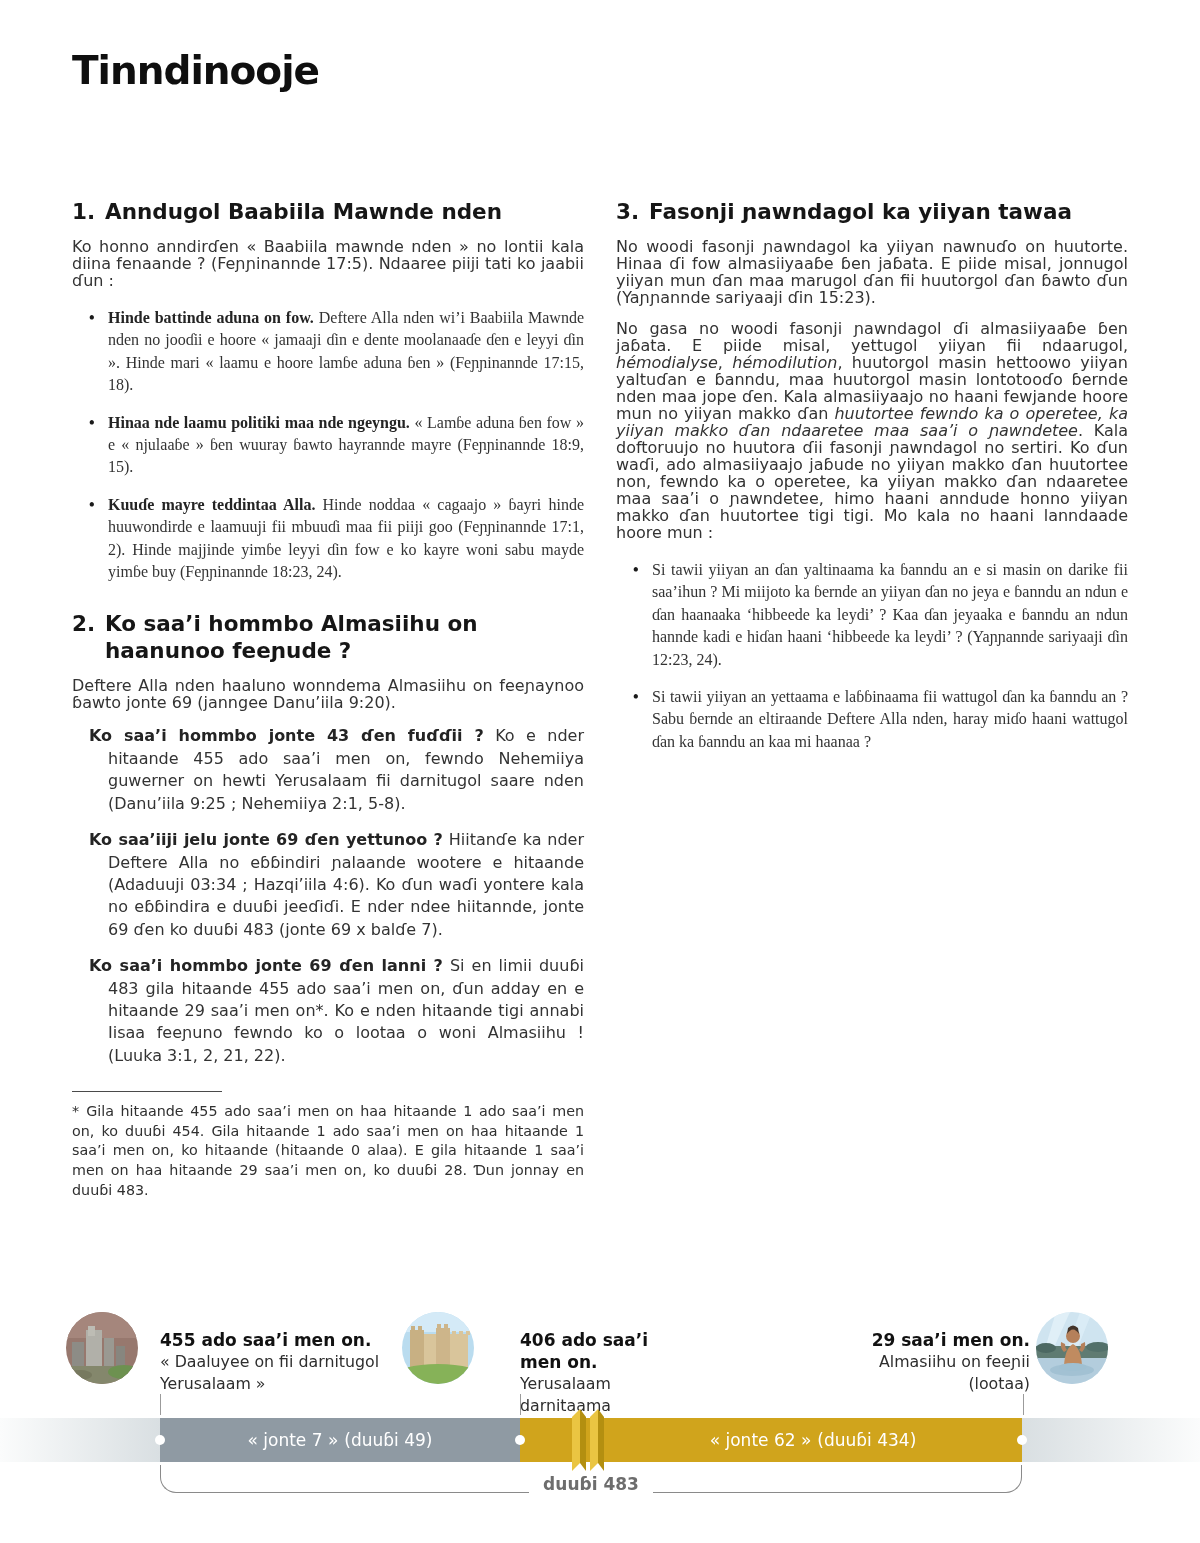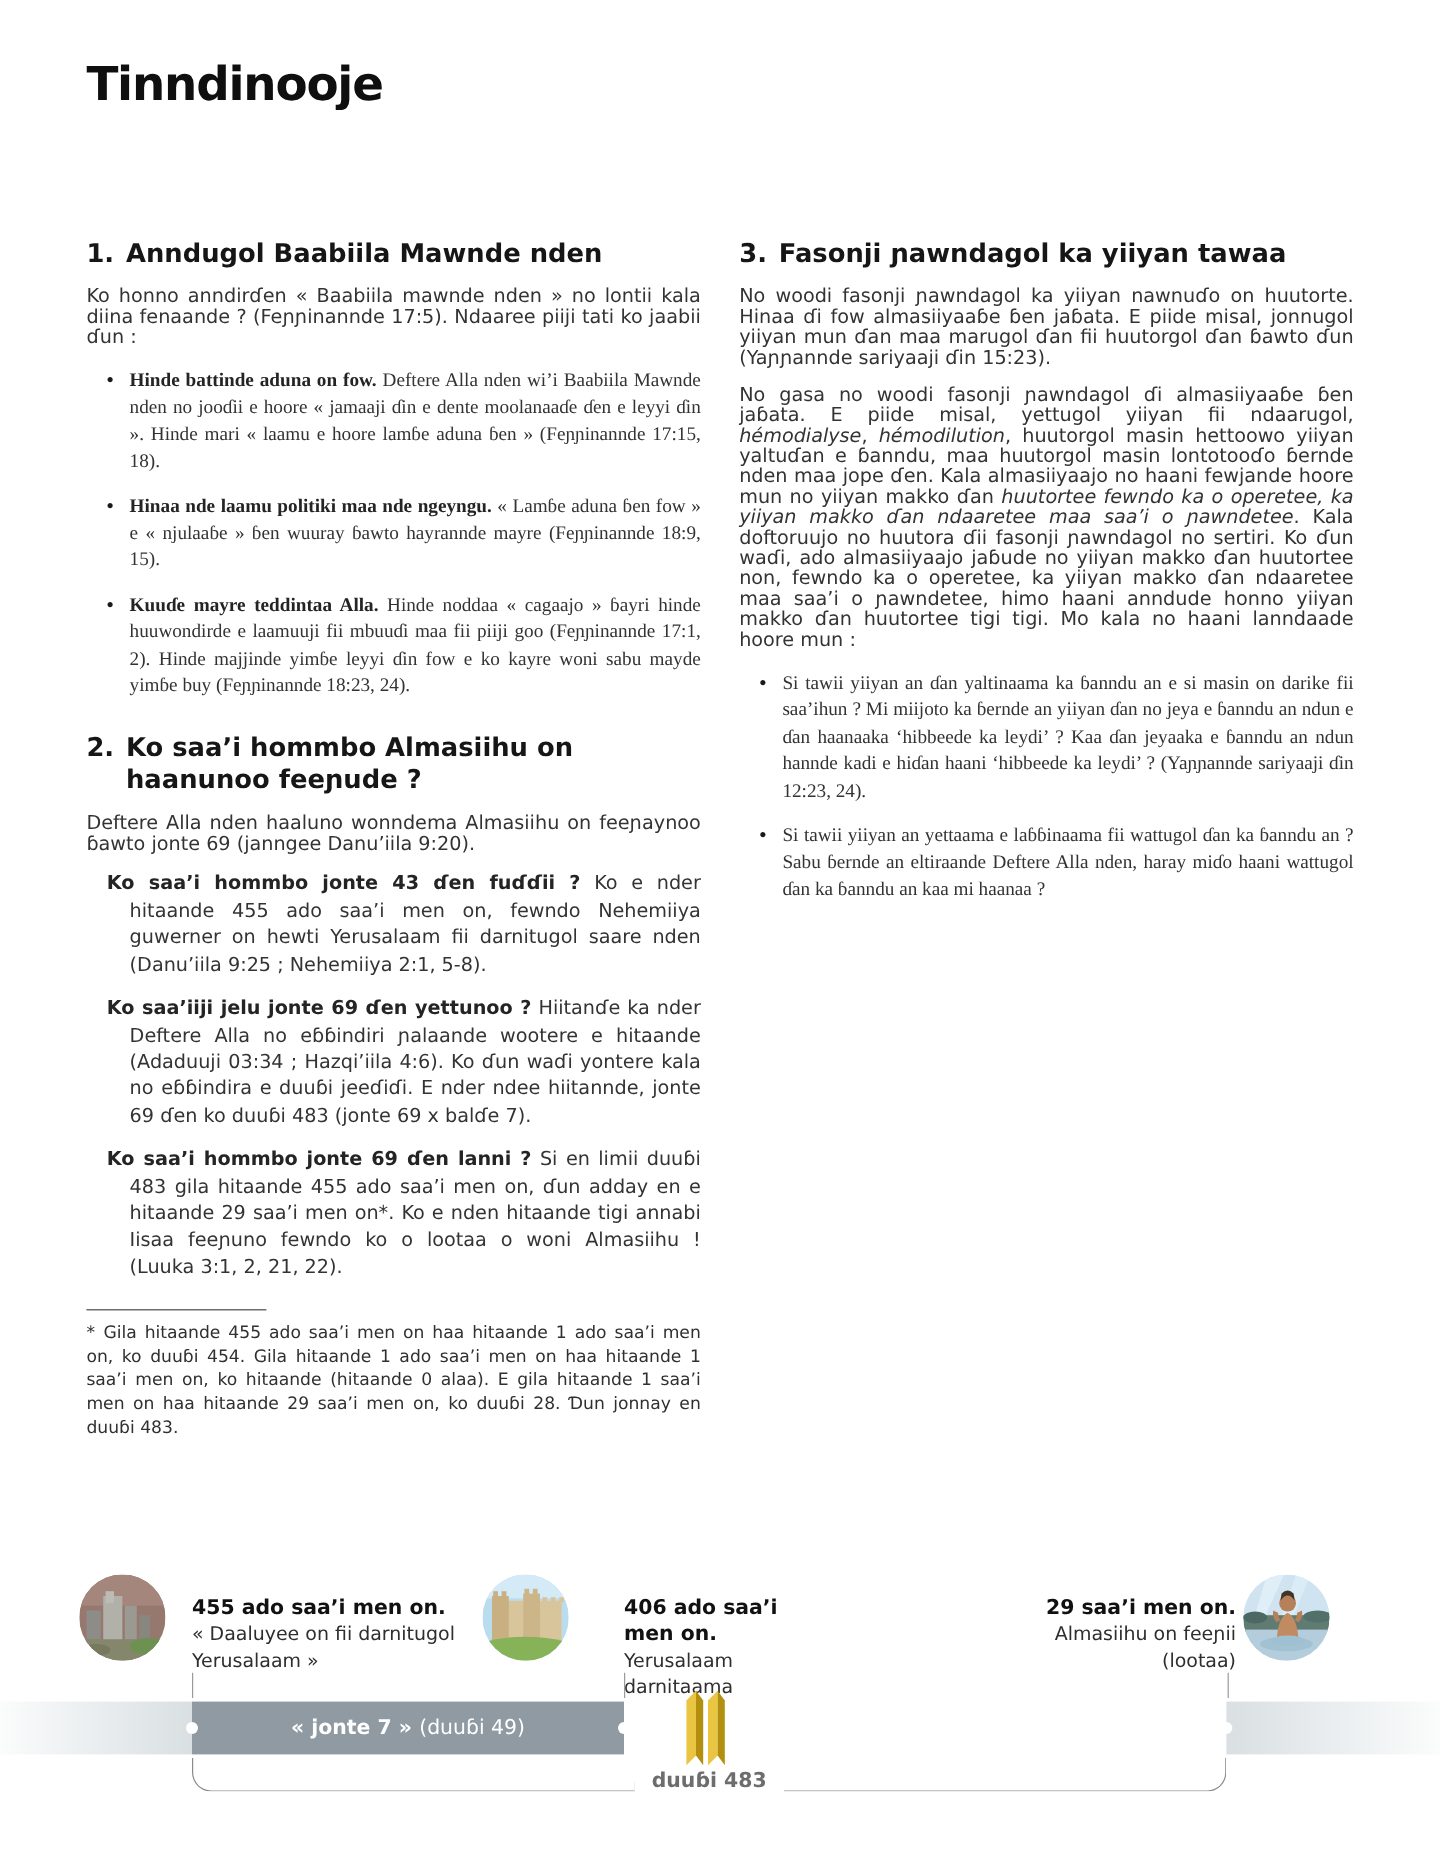--- a/index.html
+++ b/index.html
@@ -40,21 +40,21 @@
   .ev1-label{left:160px;width:240px;}
   .ev2-label{left:520px;width:160px;}
   .ev3-label{left:830px;width:200px;text-align:right;}
   .tick{position:absolute;top:99px;width:1px;height:21px;background:#9b9b9b;}
   .bar{position:absolute;left:0;top:123px;width:1200px;height:44px;}
   .bar-fade-left{position:absolute;left:0;top:0;width:160px;height:44px;background:linear-gradient(90deg,#fbfcfc 0%,var(--fade-gray) 100%);}
   .bar-fade-right{position:absolute;left:1022px;top:0;width:178px;height:44px;background:linear-gradient(90deg,var(--fade-gray) 0%,#fbfcfc 100%);}
   .seg{position:absolute;top:0;height:44px;display:flex;align-items:center;justify-content:center;color:#fff;font-size:17px;white-space:nowrap;}
   .seg-gray{left:160px;width:360px;background:var(--bar-gray);}
   .seg-gold{left:520px;width:502px;background:var(--bar-gold);padding-left:84px;}
-  .seg .b{font-weight:bold;margin-right:6px;}
+  .seg .b{font-weight:normal;margin-right:6px;}
   .dot{position:absolute;top:17px;width:10px;height:10px;border-radius:50%;background:#fff;z-index:3;}
   .break-mark{position:absolute;left:569px;top:113px;z-index:2;}
   .brace{position:absolute;left:160px;top:170px;width:862px;height:30px;display:flex;align-items:flex-start;}
   .brace .wing{flex:1;height:28px;border-bottom:1.6px solid var(--brace);}
   .brace .wing.l{border-left:1.6px solid var(--brace);border-bottom-left-radius:16px;}
   .brace .wing.r{border-right:1.6px solid var(--brace);border-bottom-right-radius:16px;}
   .brace .total{padding:0 14px;transform:translateY(9px);font-size:17px;font-weight:bold;color:#6d6d6d;white-space:nowrap;}
 </style>
 </head>
 <body>
@@ -188,20 +188,24 @@
   <div class="tick" style="left:520px;"></div>
   <div class="tick" style="left:1023px;"></div>
 
   <div class="bar">
     <div class="bar-fade-left"></div>
     <div class="bar-fade-right"></div>
     <div class="seg seg-gray">
       <span class="b">« jonte 7 »</span>
       <span>(duuɓi 49)</span>
     </div>
+    <div class="seg seg-gold">
+      <span class="b">« jonte 62 »</span>
+      <span>(duuɓi 434)</span>
+    </div>
     <div class="dot" style="left:155px;"></div>
     <div class="dot" style="left:515px;"></div>
     <div class="dot" style="left:1017px;"></div>
   </div>
 
   <svg class="break-mark" width="38" height="64" viewBox="0 0 38 64">
     <path d="M3 9 L11 1 L11 55 L3 63 Z" fill="#eac542"></path>
     <path d="M11 1 L17 9 L17 63 L11 55 Z" fill="#b38f10"></path>
     <path d="M21 9 L29 1 L29 55 L21 63 Z" fill="#eac542"></path>
     <path d="M29 1 L35 9 L35 63 L29 55 Z" fill="#b38f10"></path>

